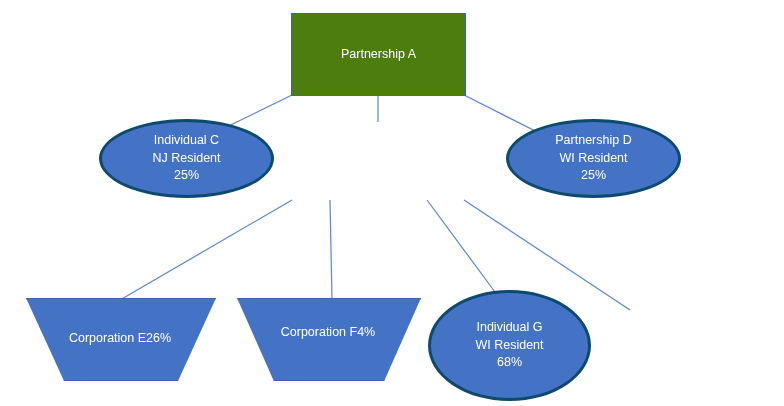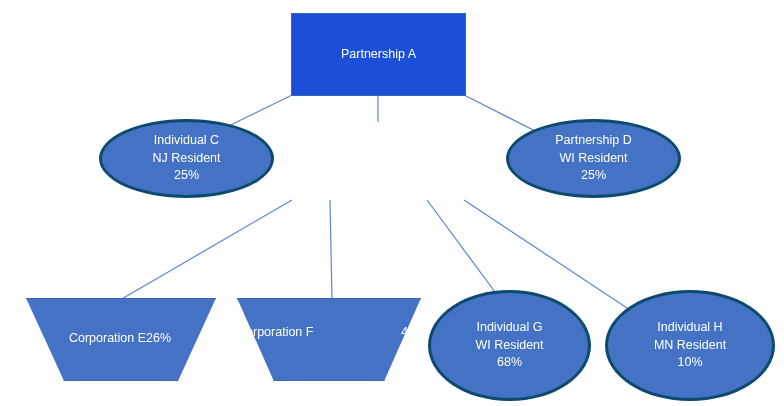--- a/index.html
+++ b/index.html
@@ -31,21 +31,21 @@
     align-items: center;
     justify-content: center;
     box-sizing: border-box;
     color: #ffffff;
     text-align: center;
     line-height: 1.42;
     font-size: 12.5px;
     z-index: 2;
   }
   .rect {
-    background: #1d4ed8;
+    background: #4d7c0f;
     border: 1px solid #3A65B0;
   }
   .ellipse {
     background: #4472C4;
     border: 3px solid #0c4a6e;
     border-radius: 50%;
   }
   .trapezoid {
     background: #4472C4;
     border: 1px solid #3A65B0;
@@ -105,30 +105,25 @@
 
   <div class="trapezoid" style="position:absolute; left:26px; top:298px; width:188px; height:81px;
               clip-path: polygon(0% 0%, 100% 0%, 80% 100%, 20% 100%);"></div>
   <div class="trap-label" style="left:26px; top:298px; width:188px; height:81px;">
     <span class="line">Corporation E</span>
     <span class="line">26%</span>
   </div>
 
   <div class="trapezoid" style="position:absolute; left:237px; top:298px; width:182px; height:81px;
               clip-path: polygon(0% 0%, 100% 0%, 80% 100%, 20% 100%);"></div>
-  <div class="trap-label" style="left:237px; top:298px; width:182px; height:70px;justify-content:space-between;">
+  <div class="trap-label" style="left:237px; top:298px; width:182px; height:70px;">
     <span class="line">Corporation F</span>
     <span class="line">4%</span>
   </div>
 
   <div class="node ellipse" style="left:428px; top:290px; width:163px; height:111px;">
     <span class="line">Individual G</span>
     <span class="line">WI Resident</span>
     <span class="line">68%</span>
   </div>
 
-  <div class="node ellipse" style="left:605px; top:290px; width:170px; height:111px;">
-    <span class="line">Individual H</span>
-    <span class="line">MN Resident</span>
-    <span class="line">10%</span>
-  </div>
 
 </div>
 
 </body></html>

